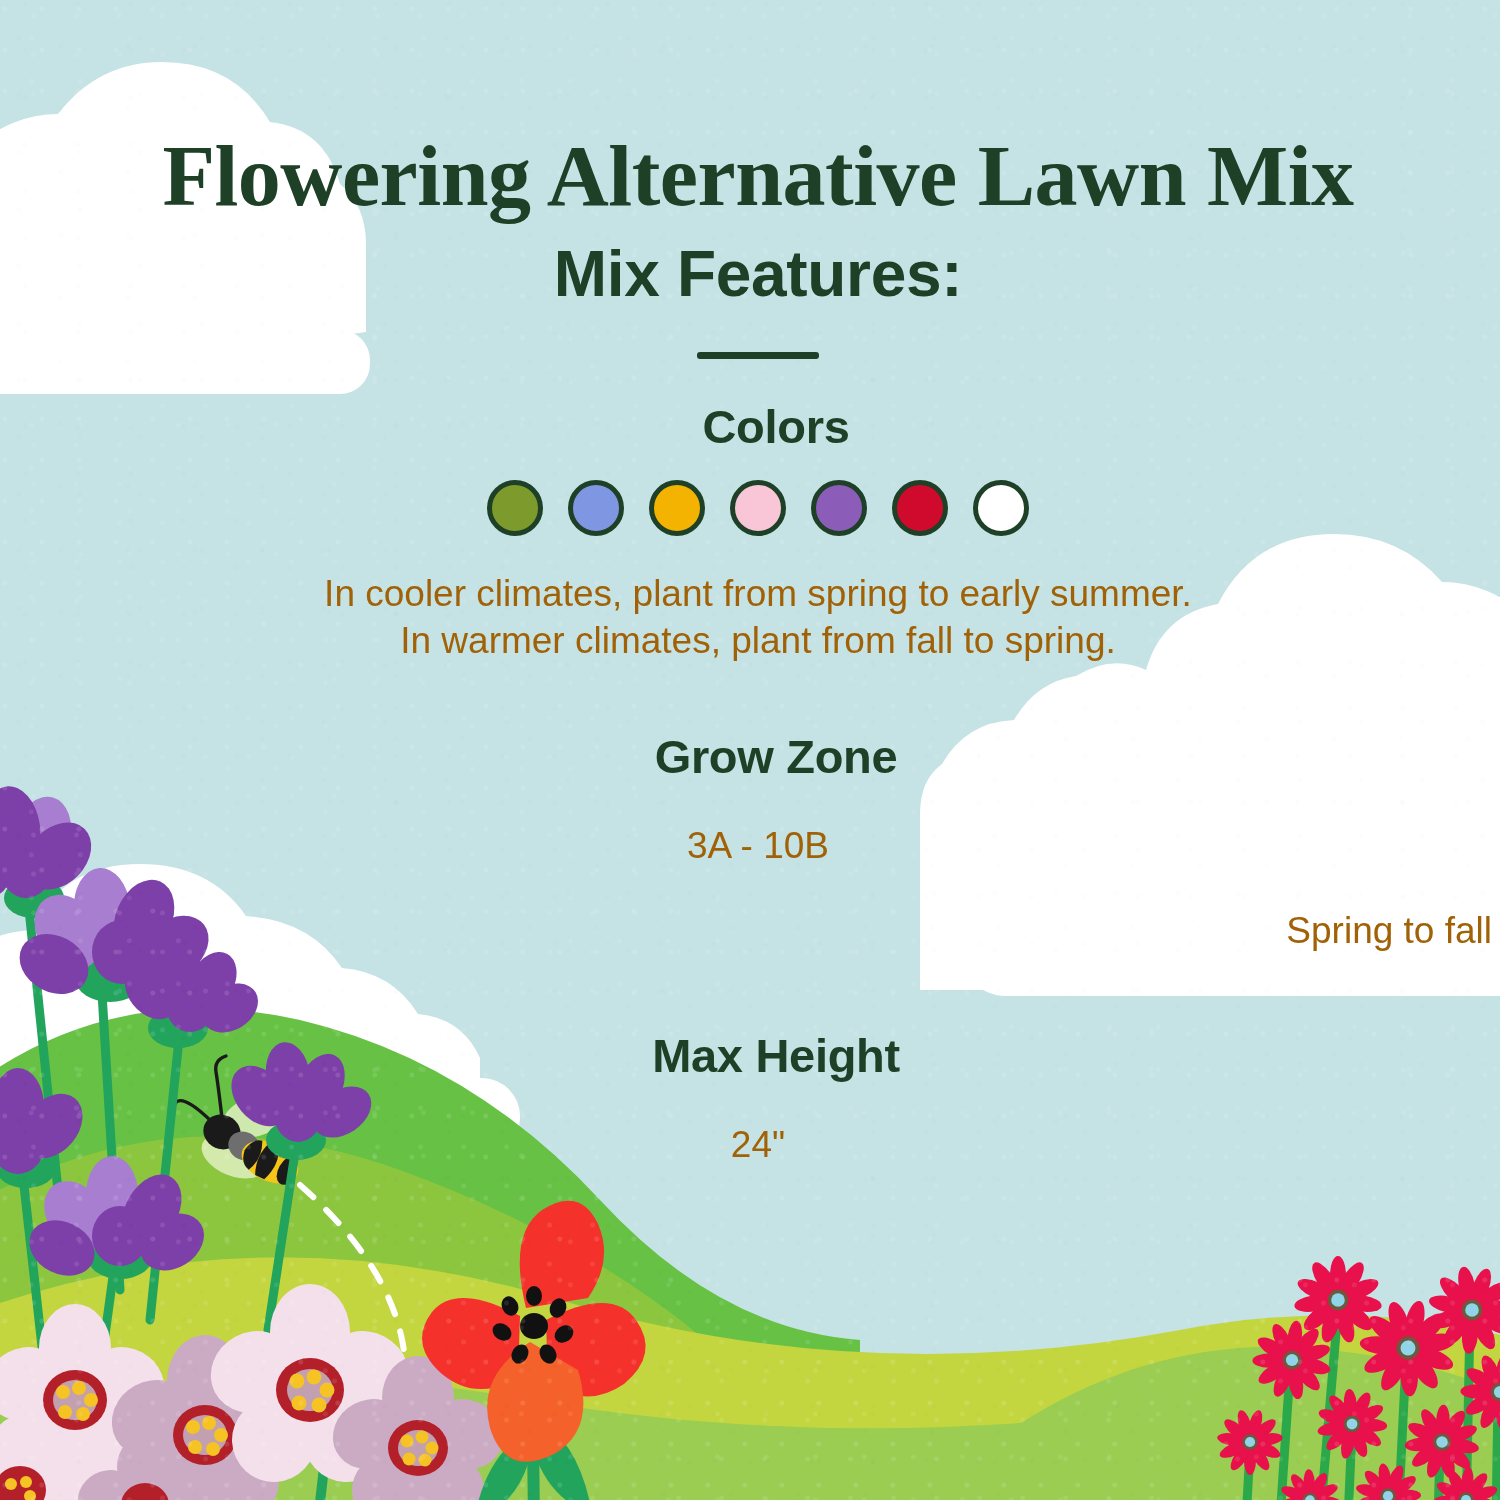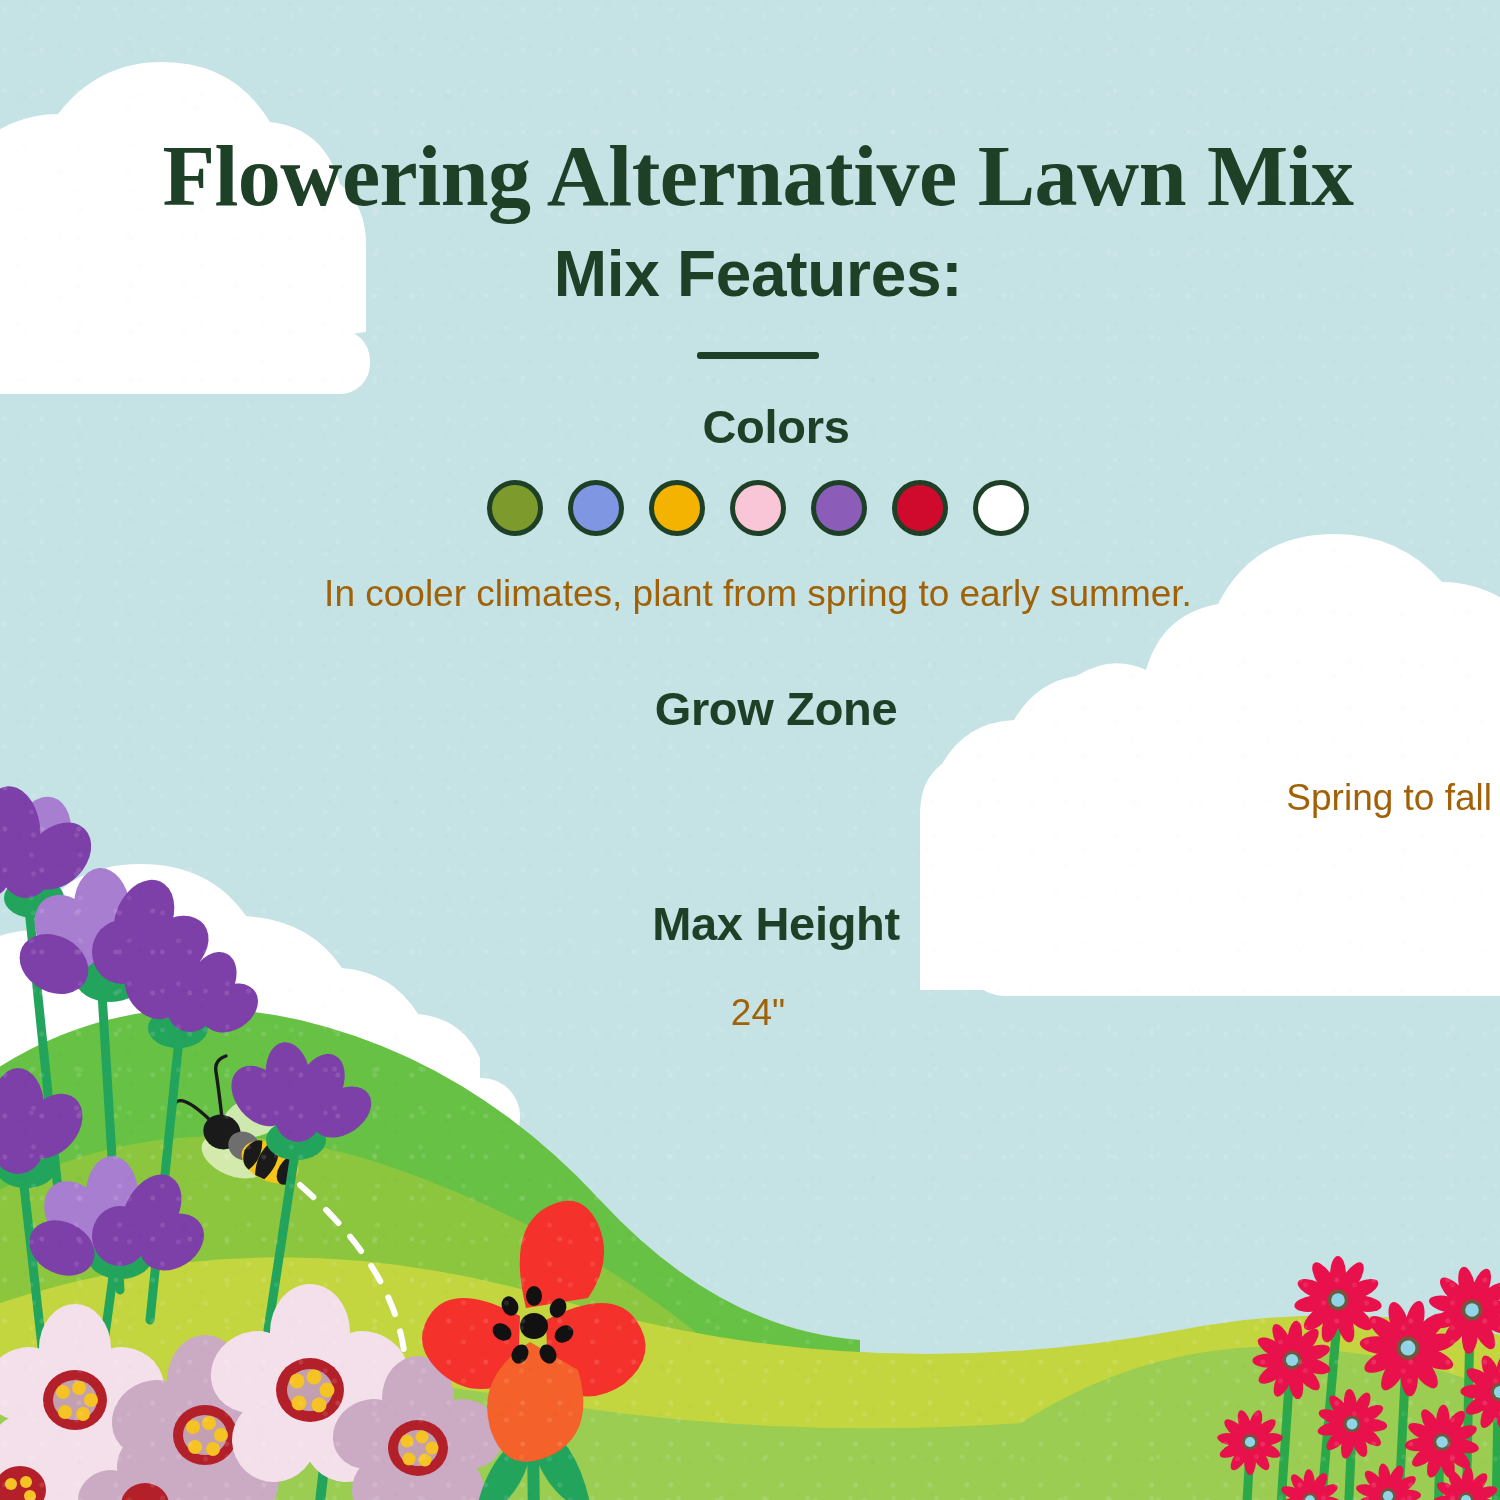--- a/index.html
+++ b/index.html
@@ -551,22 +551,24 @@
         <div class="swatch" style="background: rgb(127, 150, 227);"></div>
         <div class="swatch" style="background: rgb(245, 179, 1);"></div>
         <div class="swatch" style="background: rgb(248, 198, 214);"></div>
         <div class="swatch" style="background: rgb(139, 92, 184);"></div>
         <div class="swatch" style="background: rgb(207, 10, 44);"></div>
         <div class="swatch" style="background: rgb(255, 255, 255);"></div>
       </div>
 
     <p class="sec-body" id="plant-body">
       <span>In cooler climates, plant from spring to early summer.</span><br>
+      <span>In warmer climates, plant from fall to spring.</span>
     </p>
 
     <h3 class="sec-head" id="zone-head">Grow Zone</h3>
+    <p class="sec-body" id="zone-body">3A - 10B</p>
 
     <p class="sec-body" id="bloom-body">Spring to fall</p>
 
     <h3 class="sec-head" id="max-head">Max Height</h3>
     <p class="sec-body" id="max-body">24"</p>
   </div>
 </div>
 
 </body></html>

